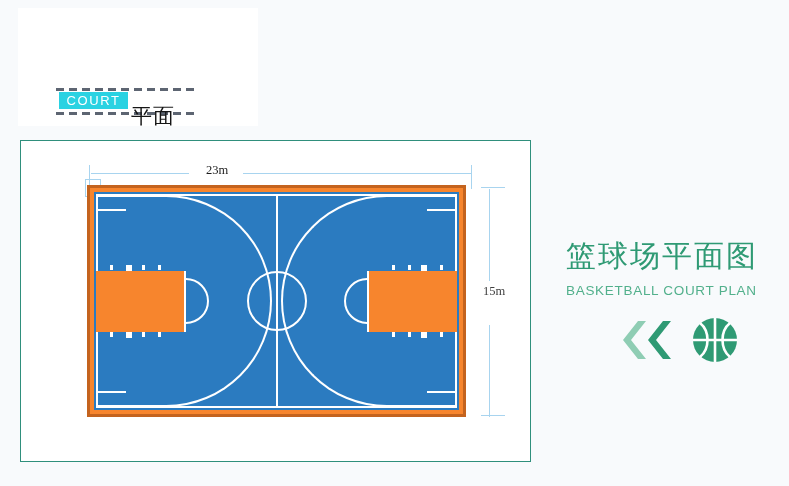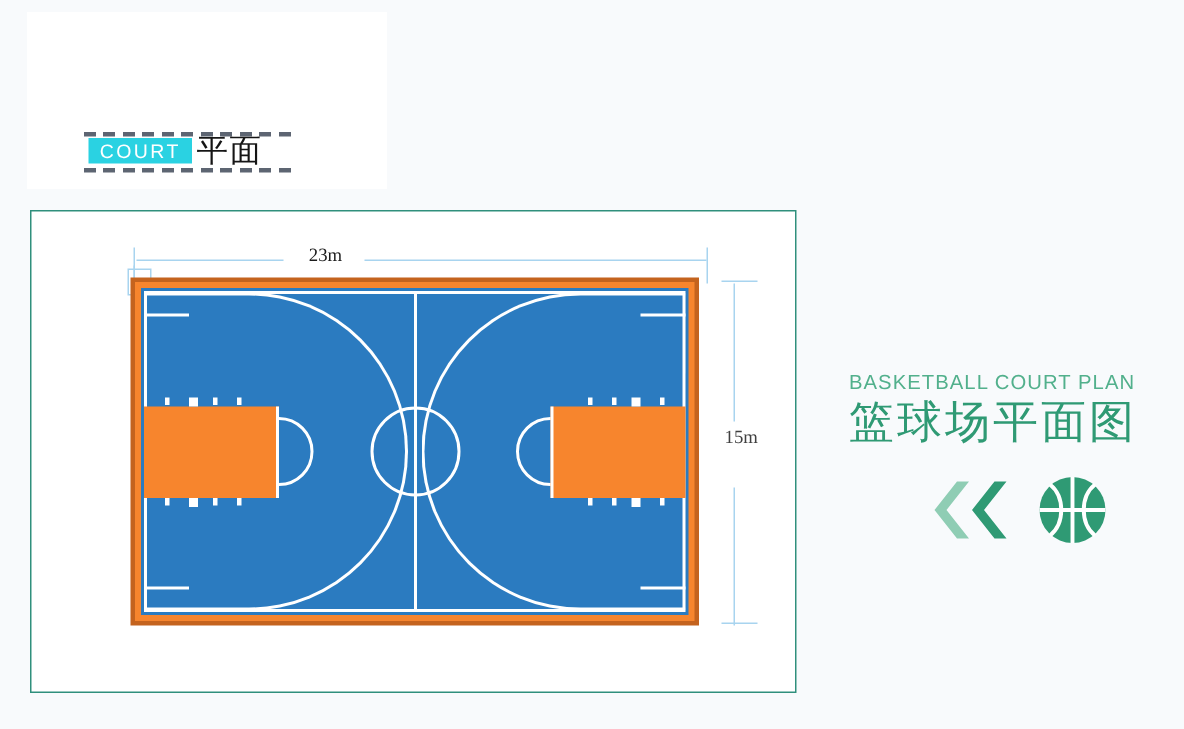--- a/index.html
+++ b/index.html
@@ -23,21 +23,21 @@
     background: repeating-linear-gradient(to right, #5d6572 0 8px, transparent 8px 13px); }
   #dash-top { top: 80px; }
   #dash-bottom { top: 104px; }
   #front-badge {
     position: absolute; left: 41px; top: 84px; width: 69px; height: 17px;
     background: #2ad2e2; color: #ffffff;
     font-size: 13px; line-height: 17px; letter-spacing: 1.6px;
     text-align: center; font-weight: 400;
   }
   #logo-cn {
-    position: absolute; left: 113px; top: 81px;
+    position: absolute; left: 113px; top: 97px;
     font-size: 21px; line-height: 23px; color: #151515; letter-spacing: 1px;
     font-family: "DejaVu Sans", sans-serif;
   }
 
   
   #diagram-card {
     position: absolute; left: 20px; top: 140px; width: 511px; height: 322px;
     background: #ffffff; border: 1.4px solid #2f8f7c;
   }
 
@@ -202,22 +202,22 @@
             <div class="hash" style="right: 48px; top: calc(50% - 36px);"></div>
             <div class="hash" style="right: 48px; top: calc(50% + 31px);"></div>
             <div class="hash" style="right: 64px; top: calc(50% - 36px);"></div>
             <div class="hash" style="right: 64px; top: calc(50% + 31px);"></div>
           </div>
       </div>
     </div>
   </div>
 
   <div id="caption">
+    <div id="cap-cn">篮球场平面图</div>
     <div id="cap-en">BASKETBALL COURT PLAN</div>
-    <div id="cap-cn">篮球场平面图</div>
   </div>
 
   <svg id="cap-deco" viewBox="0 0 130 54">
     <g>
       <path d="M22 8 L7 27 L22 46 L30 46 L15 27 L30 8 Z" fill="#8fcdb4"></path>
     </g>
     <g>
       <path d="M47 8 L32 27 L47 46 L55 46 L40 27 L55 8 Z" fill="#2f9a74"></path>
     </g>
     <g>

